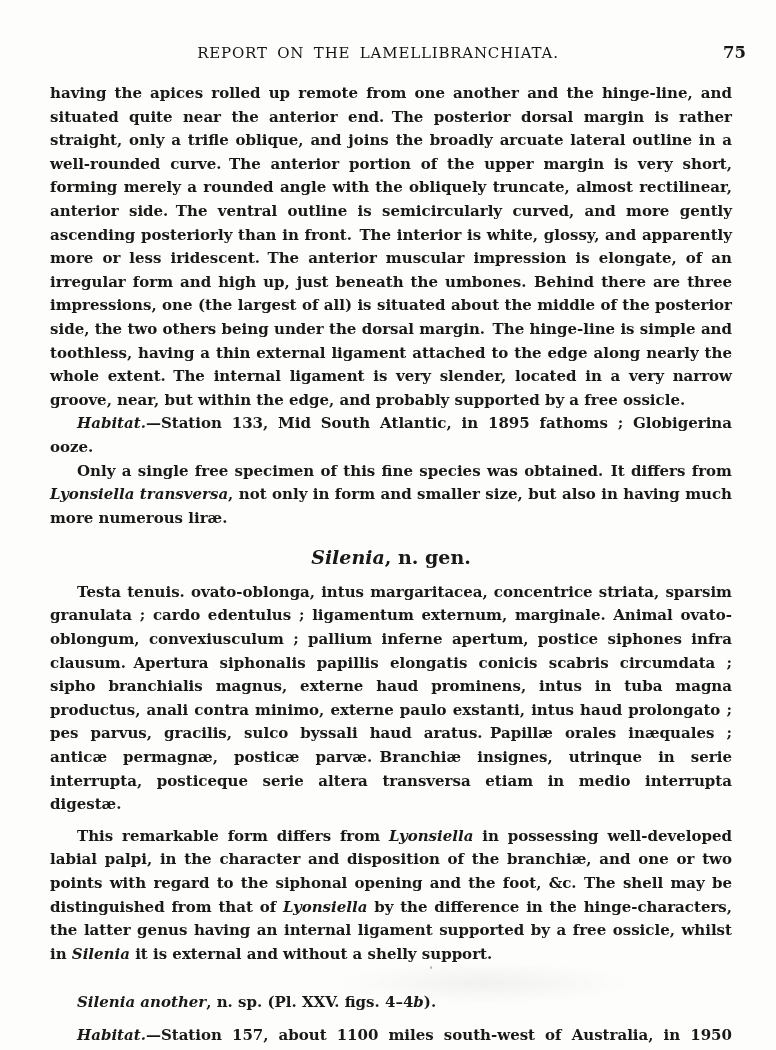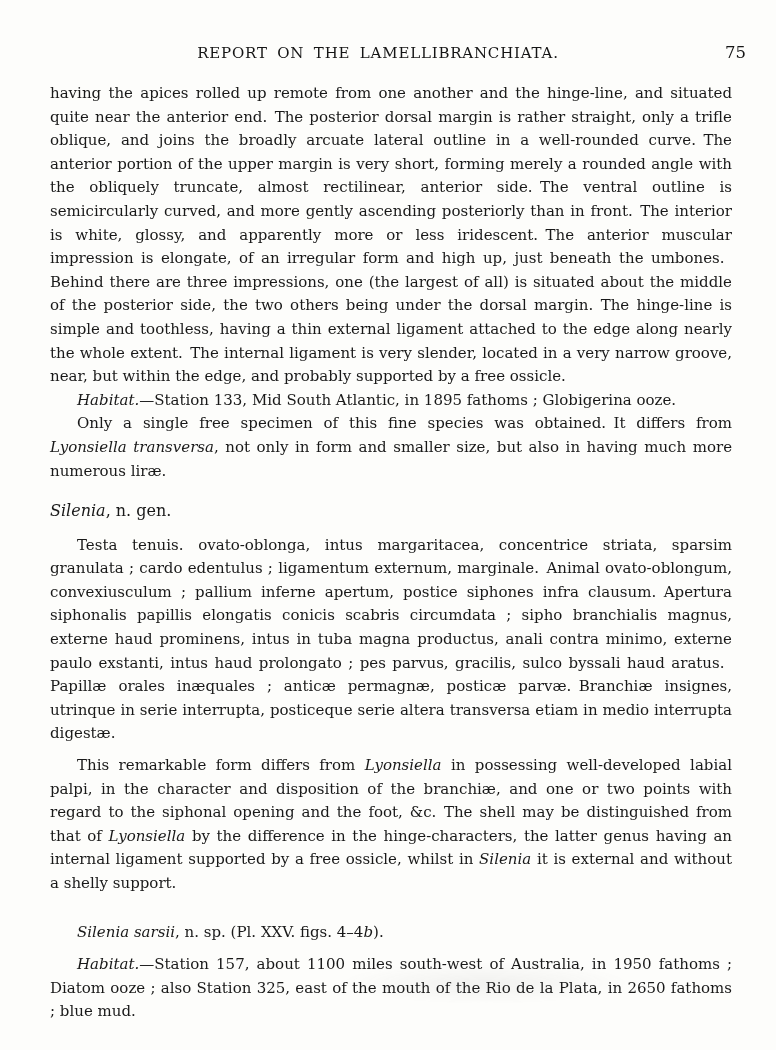--- a/index.html
+++ b/index.html
@@ -27,38 +27,39 @@
     word-spacing: 4px;
     color: #151515;
     padding-right: 40px; 
   }
   .page-num {
     position: absolute;
     right: 0;
     top: -1px;
     font-size: 16.5px;
     color: #151515;
+    font-weight: bold;
   }
   .content {
     position: absolute;
     top: 82px;
     left: 50px;
     width: 682px;
     font-size: 15px;
     line-height: 23.6px;
     text-align: justify;
     color: #191919;
   }
-  .content p, .content h3 { margin: 0; padding: 0; font-weight: normal; }
+  .content p, .content h3 { margin: 0; padding: 0; font-weight: bold; }
   .indent { text-indent: 27px; }
   .it { font-style: italic; }
   .genus-heading {
     margin: 16px 0 11px 0 !important;
-    text-align: left;
-    font-size: 16px;
+    text-align: center;
+    font-size: 19px;
   }
   .remarks { margin-top: 8px !important; }
   .species-heading {
     margin-top: 25px !important;
     text-indent: 27px;
     text-align: left;
   }
   .habitat2 { margin-top: 9px !important; }
   
   .smudge {
@@ -101,21 +102,21 @@
     <p class="para indent"><span class="it">Habitat.</span><span>—Station 133, Mid South Atlantic, in 1895 fathoms ; Globigerina ooze.</span></p>
 
     <p class="para indent"><span>Only a single free specimen of this fine species was obtained. It differs from </span><span class="it">Lyonsiella transversa</span><span>, not only in form and smaller size, but also in having much more numerous liræ.</span></p>
 
     <h3 class="genus-heading"><span class="it">Silenia</span><span>, n. gen.</span></h3>
 
     <p class="para indent"><span>Testa tenuis. ovato-oblonga, intus margaritacea, concentrice striata, sparsim granulata ; cardo edentulus ; ligamentum externum, marginale. Animal ovato-oblongum, convexiusculum ; pallium inferne apertum, postice siphones infra clausum. Apertura siphonalis papillis elongatis conicis scabris circumdata ; sipho branchialis magnus, externe haud prominens, intus in tuba magna productus, anali contra minimo, externe paulo exstanti, intus haud prolongato ; pes parvus, gracilis, sulco byssali haud aratus. Papillæ orales inæquales ; anticæ permagnæ, posticæ parvæ. Branchiæ insignes, utrinque in serie interrupta, posticeque serie altera transversa etiam in medio interrupta digestæ.</span></p>
 
     <p class="para indent remarks"><span>This remarkable form differs from </span><span class="it">Lyonsiella</span><span> in possessing well-developed labial palpi, in the character and disposition of the branchiæ, and one or two points with regard to the siphonal opening and the foot, &amp;c. The shell may be distinguished from that of </span><span class="it">Lyonsiella</span><span> by the difference in the hinge-characters, the latter genus having an internal ligament supported by a free ossicle, whilst in </span><span class="it">Silenia</span><span> it is external and without a shelly support.</span></p>
 
-    <p class="species-heading"><span class="it">Silenia sarsii</span><span>, n. sp. (Pl. XXV. figs. 4–4</span><span class="it">b</span><span>).</span></p>
+    <p class="species-heading"><span class="it">Silenia another</span><span>, n. sp. (Pl. XXV. figs. 4–4</span><span class="it">b</span><span>).</span></p>
 
     <p class="para indent habitat2"><span class="it">Habitat.</span><span>—Station 157, about 1100 miles south-west of Australia, in 1950 fathoms ; Diatom ooze ; also Station 325, east of the mouth of the Rio de la Plata, in 2650 fathoms ; blue mud.</span></p>
 
   </div>
 
   <div class="smudge"></div>
   <div class="speck-a"></div>
   <div class="speck-b"></div>
 
 </div>

